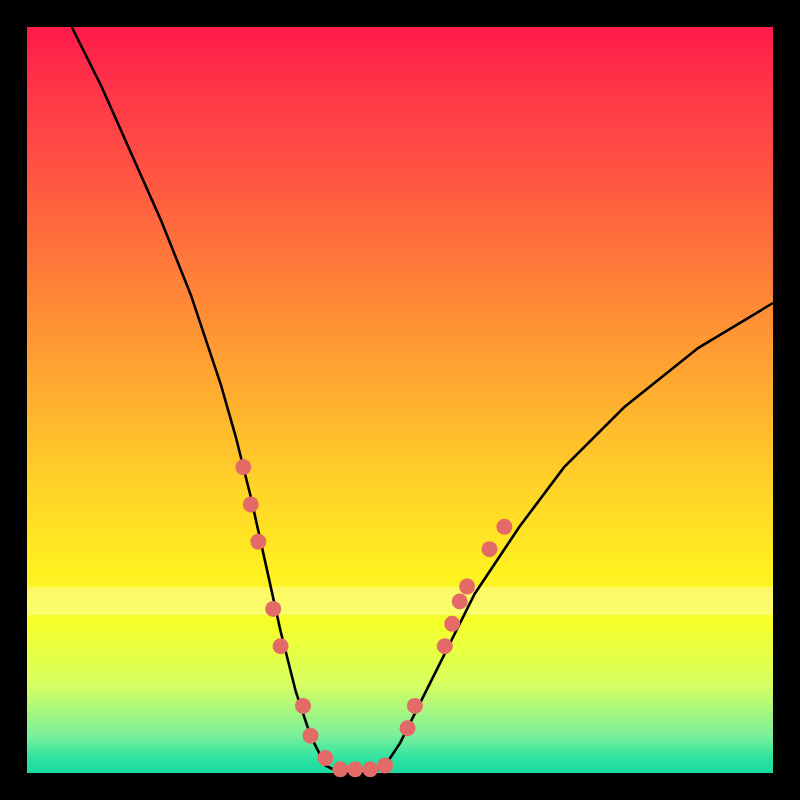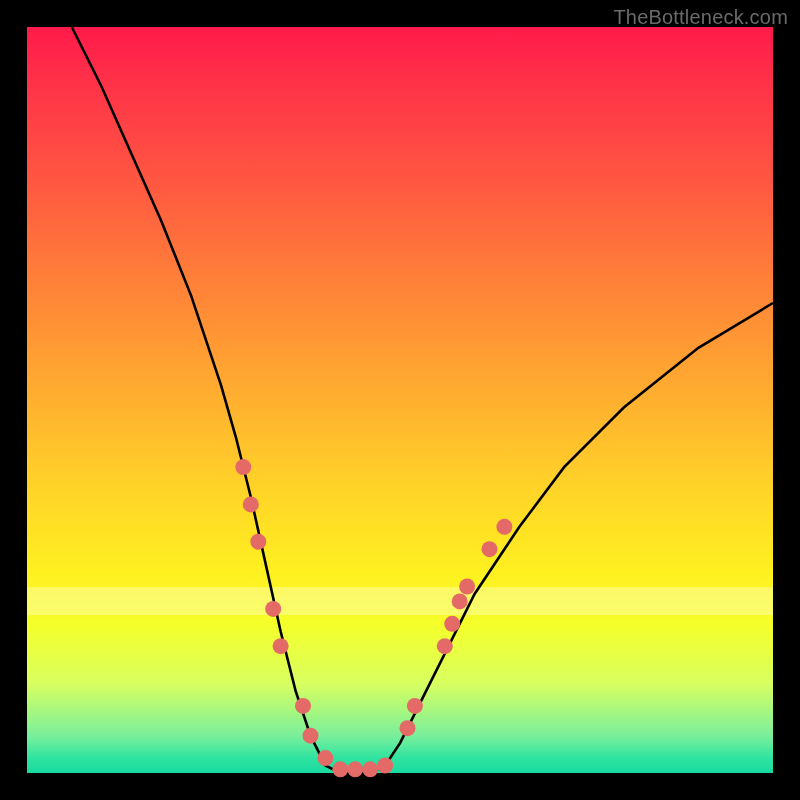--- a/index.html
+++ b/index.html
@@ -94,14 +94,13 @@
           <circle cx="387.9" cy="678.9" r="8" fill="#e46a67"></circle>
           <circle cx="417.8" cy="619.2" r="8" fill="#e46a67"></circle>
           <circle cx="425.2" cy="596.8" r="8" fill="#e46a67"></circle>
           <circle cx="432.7" cy="574.4" r="8" fill="#e46a67"></circle>
           <circle cx="440.1" cy="559.5" r="8" fill="#e46a67"></circle>
           <circle cx="462.5" cy="522.2" r="8" fill="#e46a67"></circle>
           <circle cx="477.4" cy="499.8" r="8" fill="#e46a67"></circle>
         </g>
     </svg>
   </div>
-  <div class="watermark">TheBottleneck.com</div>
 </div>
 
 </body></html>

